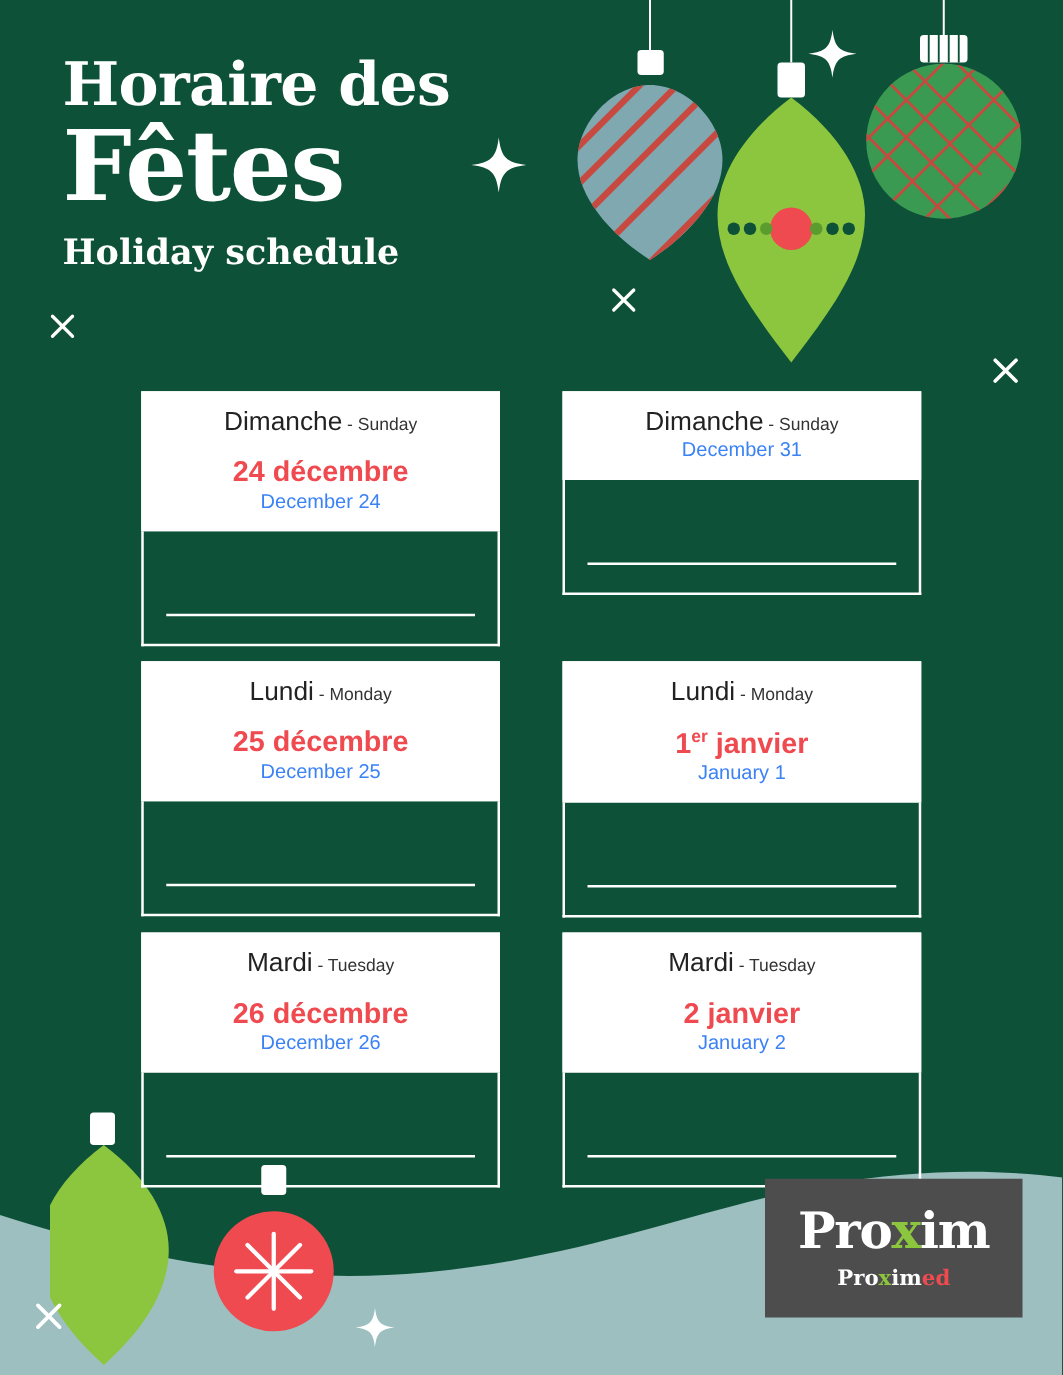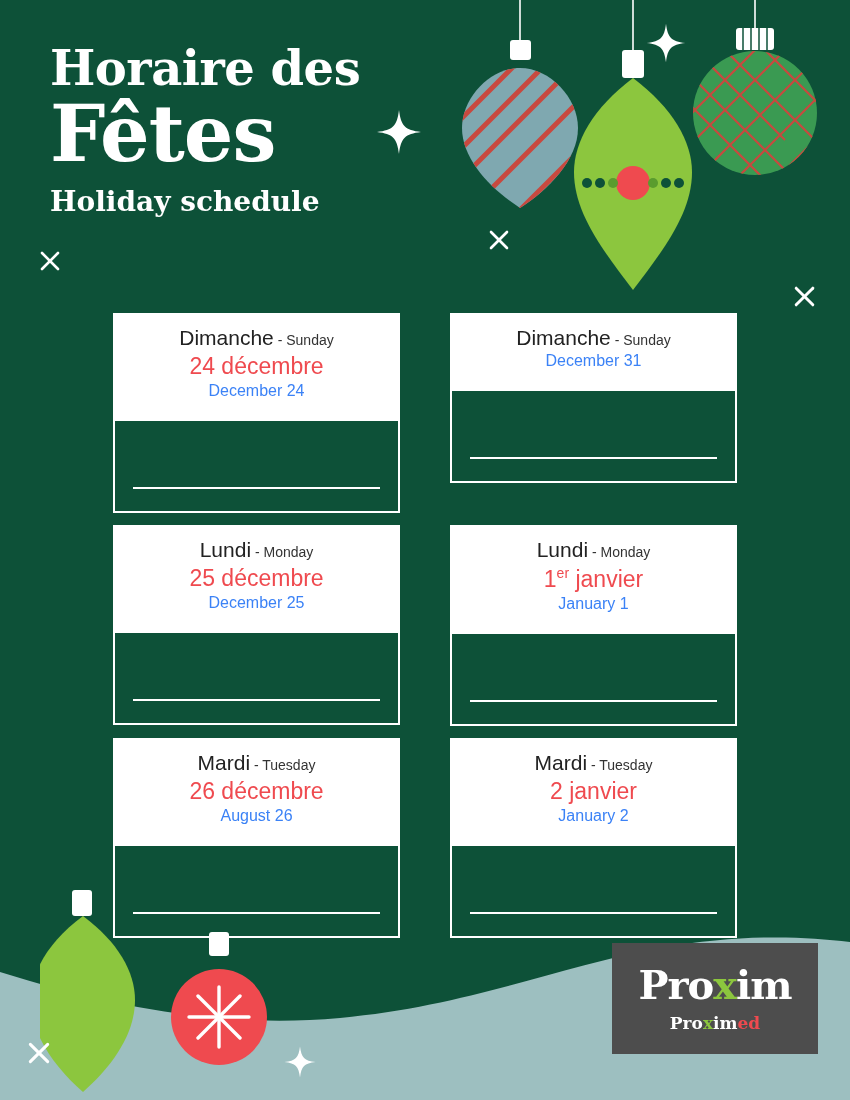--- a/index.html
+++ b/index.html
@@ -59,36 +59,36 @@
   .cards {
     position: absolute;
     left: 113px; top: 313px;
     width: 625px;
   }
   .card-row { display: flex; gap: 50px; margin-bottom: 12px; }
   .card { width: 287px; }
   .card-head {
     background: #ffffff;
     border: 2px solid #ffffff;
-    padding: 11px 8px 19px 8px;
+    padding: 11px 8px 12px 8px;
     text-align: center;
   }
   .day-line {
     color: #1b1b1b;
     font-size: 21px;
     line-height: 1.1;
     white-space: nowrap;
   }
   .day-fr { font-size: 21px; color: #222; }
   .day-en { font-size: 14px; color: #333; }
   .date-fr {
     color: #ef4a4f;
-    font-weight: normal;
+    font-weight: bold;
     font-size: 23px;
-    margin-top: 5px;
+    margin-top: 16px;
     line-height: 1.1;
   }
   .date-fr sup { font-size: 14px; vertical-align: super; }
   .date-en {
     color: #3b82f6;
     font-size: 16px;
     margin-top: 3px;
     line-height: 1.1;
   }
   .card-body {
@@ -323,21 +323,21 @@
       </div>
     </div>
 
     <div class="card-row">
       <div class="card">
         <div class="card-head">
           <div class="day-line">
             <span class="day-fr">Mardi</span><span class="day-en"> - </span><span class="day-en">Tuesday</span>
           </div>
           <div class="date-fr"><span>26 décembre</span></div>
-          <div class="date-en">August 26</div>
+          <div class="date-en">December 26</div>
         </div>
         <div class="card-body">
           <div class="write-line"></div>
         </div>
       </div>
 
       <div class="card">
         <div class="card-head">
           <div class="day-line">
             <span class="day-fr">Mardi</span><span class="day-en"> - </span><span class="day-en">Tuesday</span>

